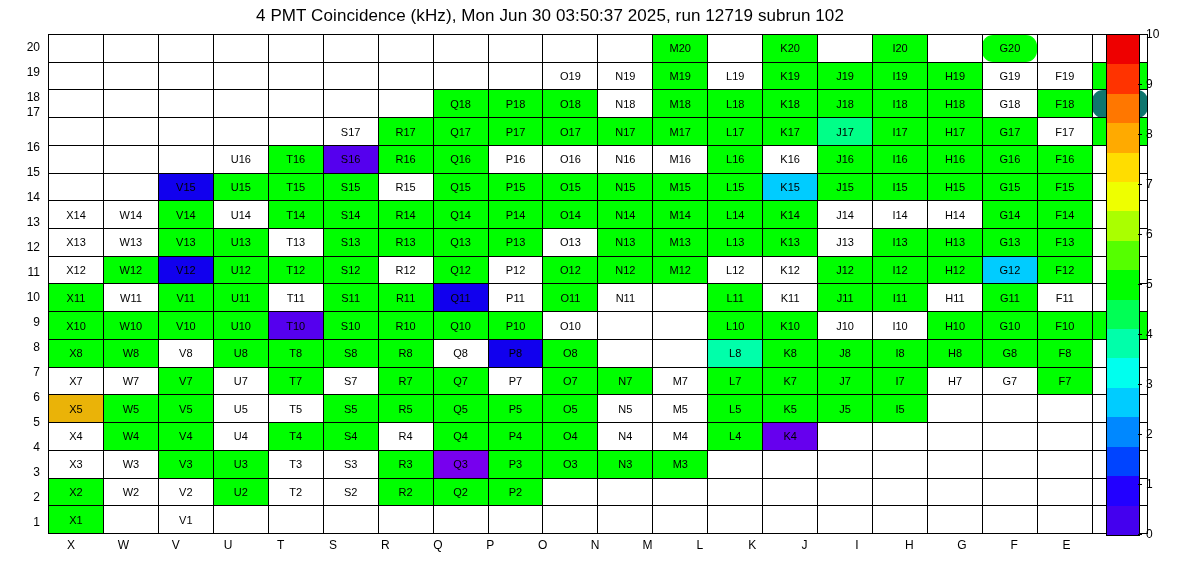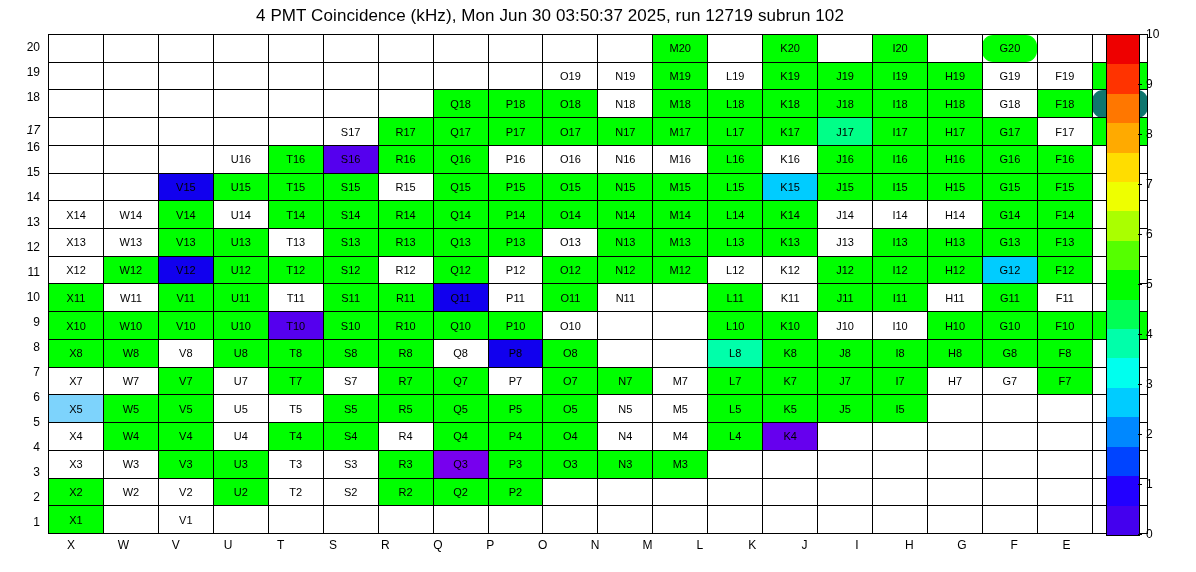--- a/index.html
+++ b/index.html
@@ -328,21 +328,21 @@
             <td style="background: rgb(0, 255, 0);">L7</td>
             <td style="background: rgb(0, 255, 0);">K7</td>
             <td style="background: rgb(0, 255, 0);">J7</td>
             <td style="background: rgb(0, 255, 0);">I7</td>
             <td style="background: rgb(255, 255, 255);">H7</td>
             <td style="background: rgb(255, 255, 255);">G7</td>
             <td style="background: rgb(0, 255, 0);">F7</td>
             <td style="background: rgb(255, 255, 255);"></td>
           </tr>
           <tr>
-            <td style="background: #7dd3fc; margin-left: 48px;">X5</td>
+            <td style="background: #eab308; margin-left: 48px;">X5</td>
             <td style="background: rgb(0, 255, 0);">W5</td>
             <td style="background: rgb(0, 255, 0);">V5</td>
             <td style="background: rgb(255, 255, 255);">U5</td>
             <td style="background: rgb(255, 255, 255);">T5</td>
             <td style="background: rgb(0, 255, 0);">S5</td>
             <td style="background: rgb(0, 255, 0);">R5</td>
             <td style="background: rgb(0, 255, 0);">Q5</td>
             <td style="background: rgb(0, 255, 0);">P5</td>
             <td style="background: rgb(0, 255, 0);">O5</td>
             <td style="background: rgb(255, 255, 255);">N5</td>
@@ -445,21 +445,21 @@
             <td style="background: rgb(255, 255, 255);"></td>
           </tr>
         </tbody>
     </table>
   </div>
 
   <div id="ylabels">
       <div class="ylab" style="top: 40px;">20</div>
       <div class="ylab" style="top: 65px;">19</div>
       <div class="ylab" style="top: 90px;">18</div>
-      <div class="ylab" style="top: 123px; font-style: italic;">17</div>
+      <div class="ylab" style="top: 105px;">17</div>
       <div class="ylab" style="top: 140px;">16</div>
       <div class="ylab" style="top: 165px;">15</div>
       <div class="ylab" style="top: 190px;">14</div>
       <div class="ylab" style="top: 215px;">13</div>
       <div class="ylab" style="top: 240px;">12</div>
       <div class="ylab" style="top: 265px;">11</div>
       <div class="ylab" style="top: 290px;">10</div>
       <div class="ylab" style="top: 315px;">9</div>
       <div class="ylab" style="top: 340px;">8</div>
       <div class="ylab" style="top: 365px;">7</div>

